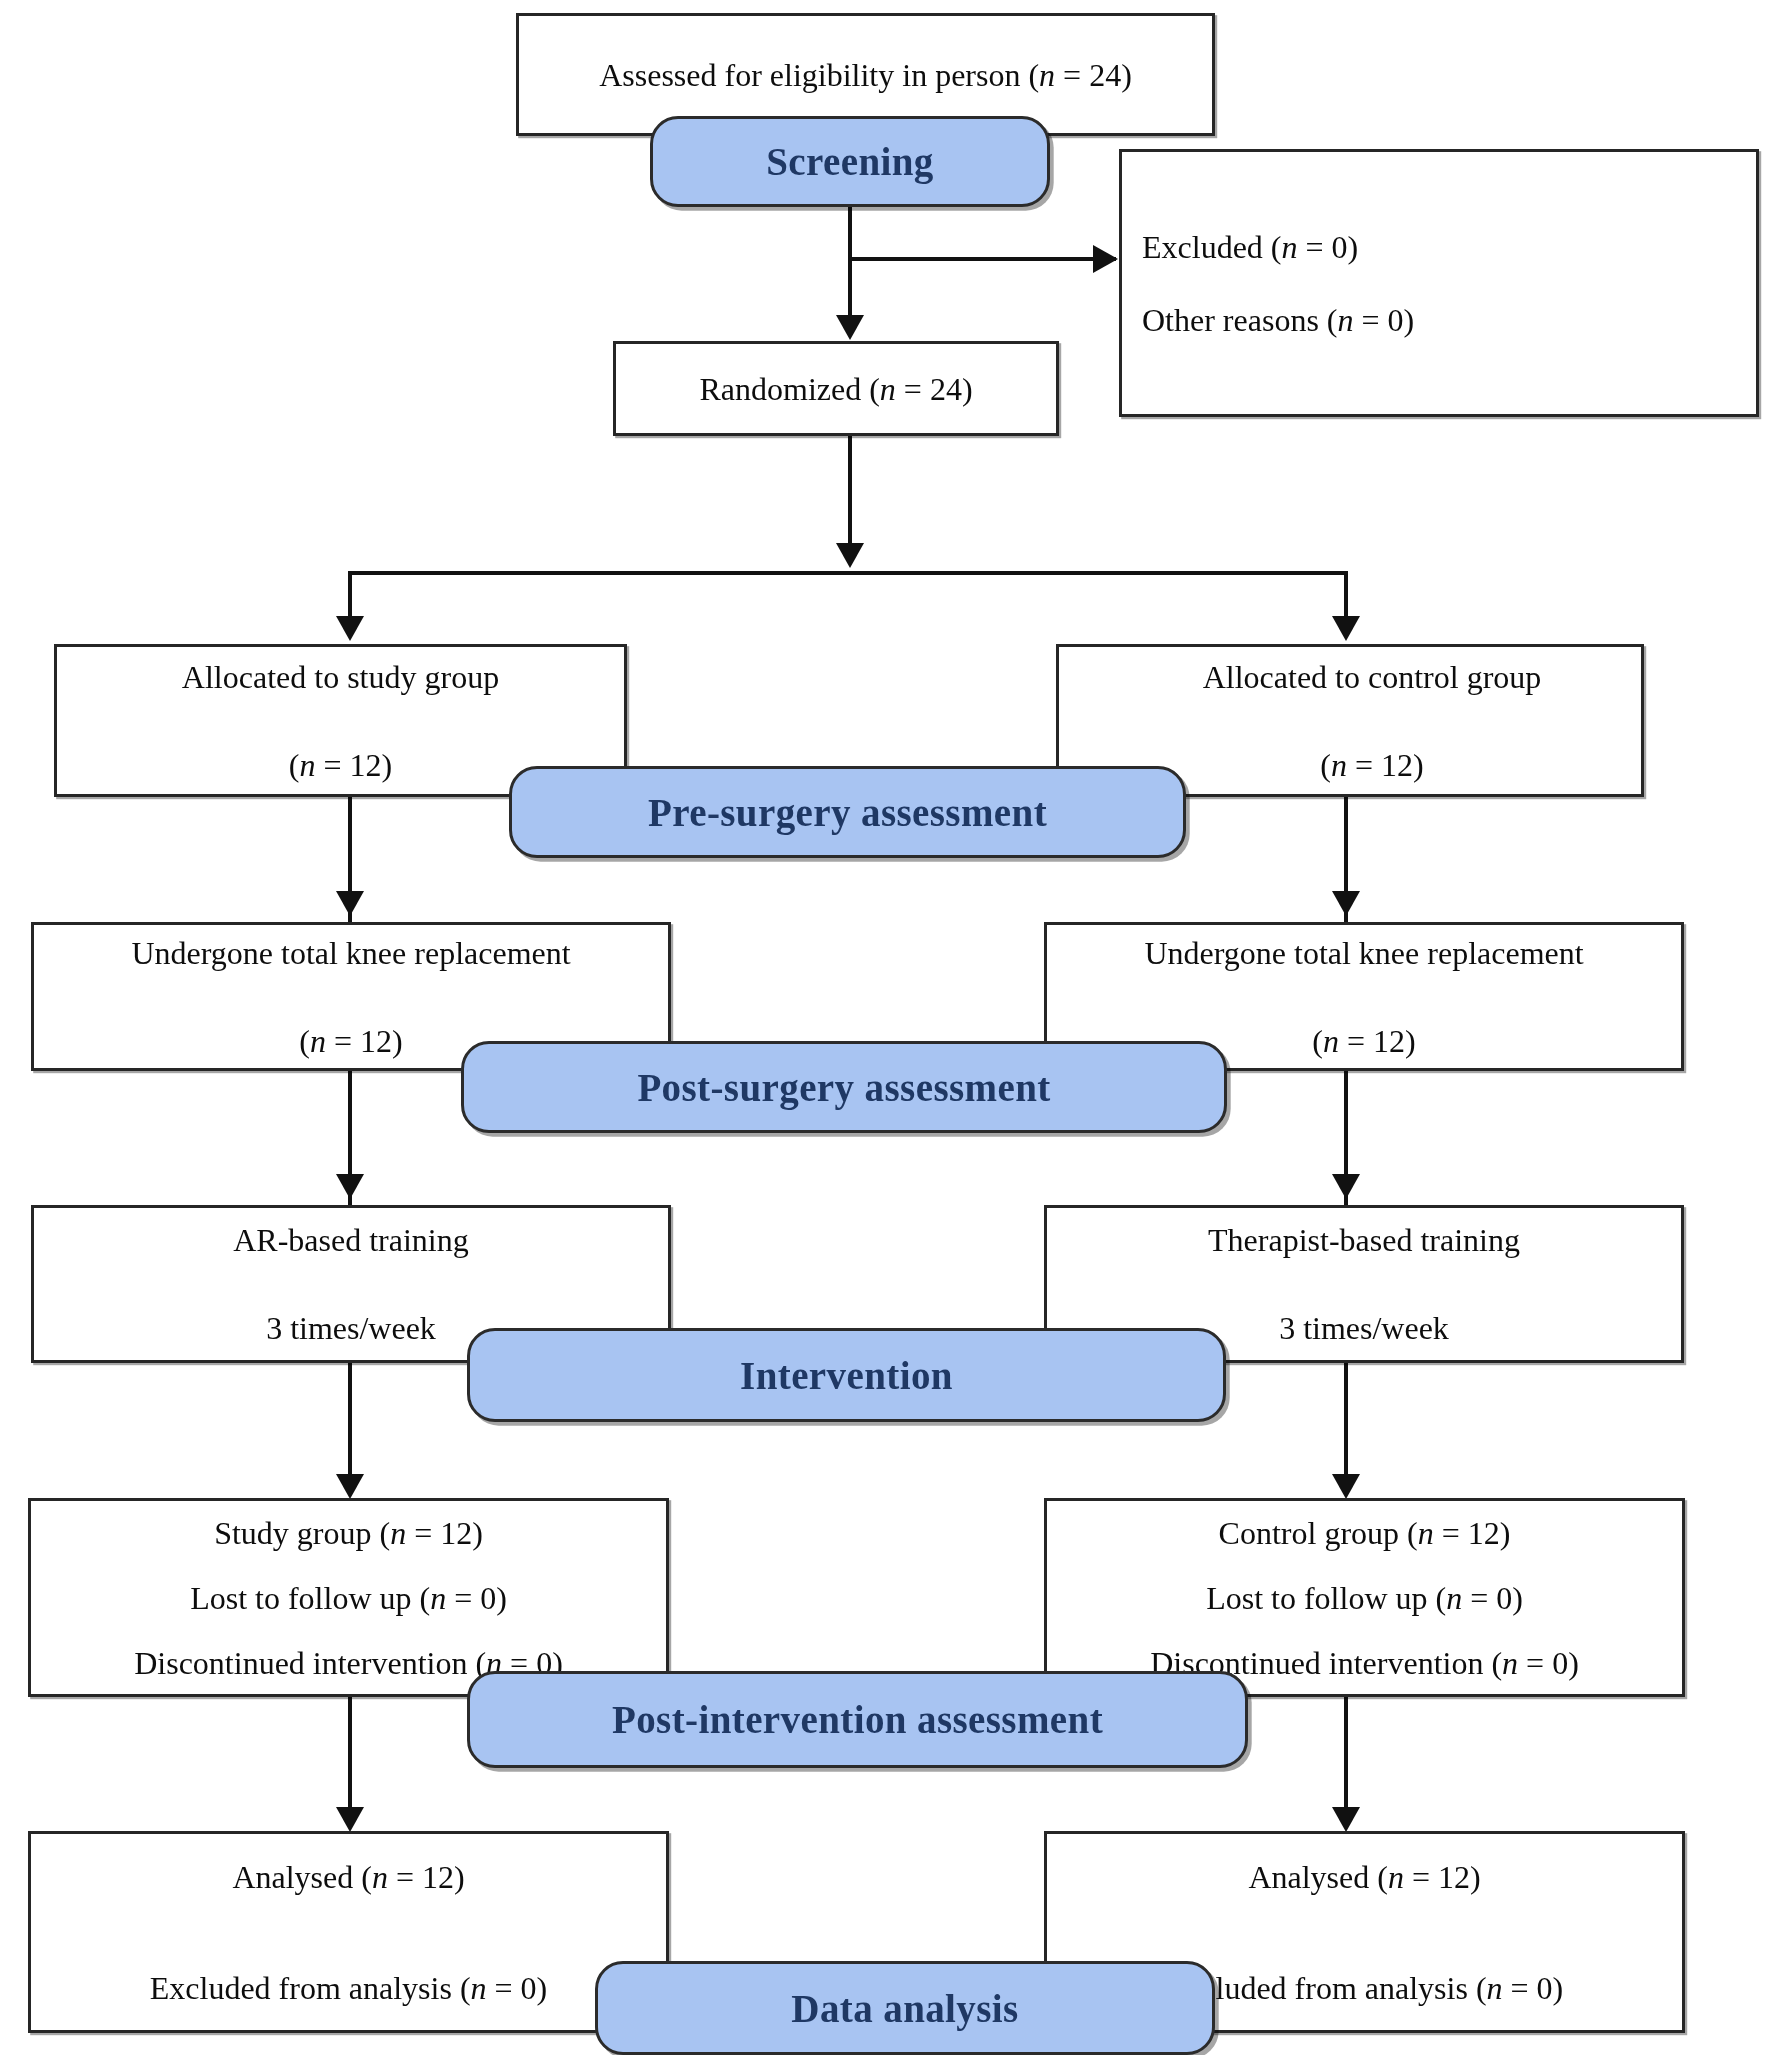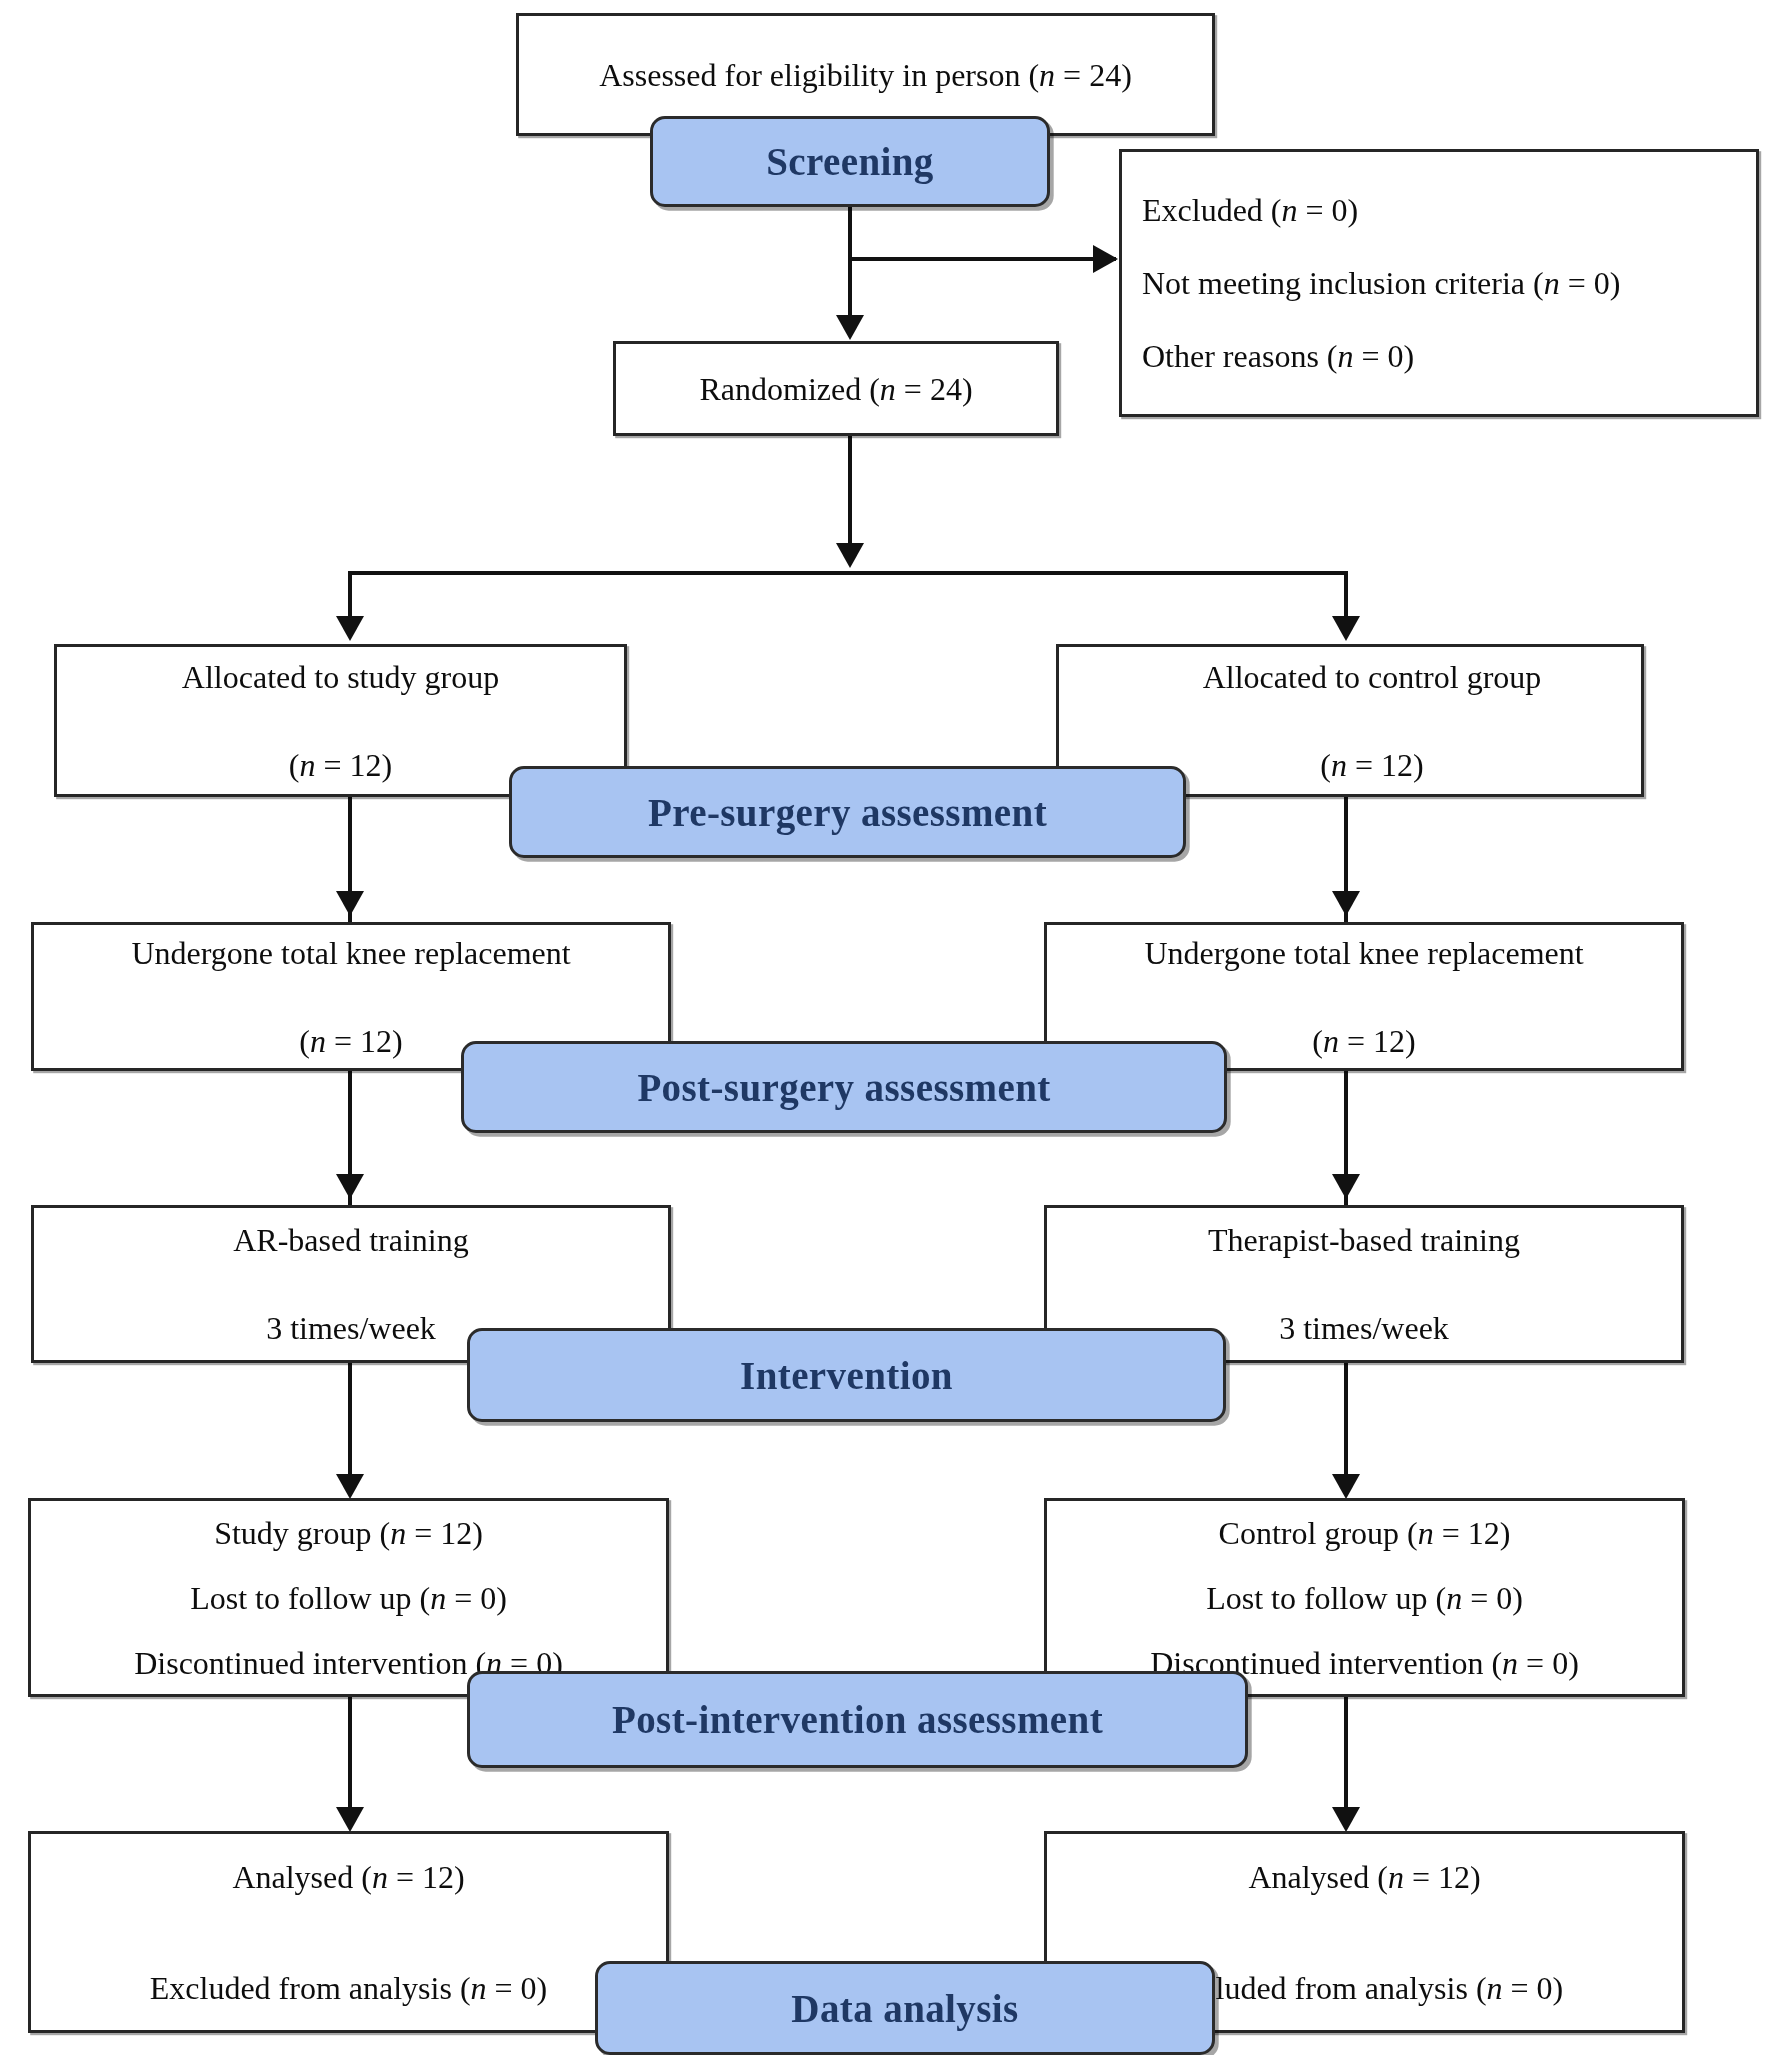--- a/index.html
+++ b/index.html
@@ -48,21 +48,21 @@
   em.nvar {
     font-style: italic;
   }
 
   
   .banner {
     position: absolute;
     box-sizing: border-box;
     background: #a8c4f2;
     border: 3px solid #2b2b2b;
-    border-radius: 15px;
+    border-radius: 28px;
     display: flex;
     align-items: center;
     justify-content: center;
     color: #1f3864;
     font-weight: bold;
     font-size: 39px;
     letter-spacing: 0.4px;
     z-index: 9;
     box-shadow: 3.7px 3.7px 0 rgba(0,0,0,0.35);
     text-align: right;
@@ -112,21 +112,20 @@
   </div>
 
   <div class="vline" style="left:848px; top:207px; height:123px;"></div>
   <div class="arrow-down" style="left:836px; top:315px;"></div>
 
   <div class="hline" style="left:848px; top:257px; width:268px;"></div>
   <div class="arrow-right" style="left:1093px; top:245px;"></div>
 
   <div class="node left-align gap-excl" style="left:1119px; top:149px; width:640px; height:268px;">
     <span class="line">Excluded (<em class="nvar">n</em> = 0)</span>
-    <span class="line">Not meeting inclusion criteria (<em class="nvar">n</em> = 0)</span>
     <span class="line">Other reasons (<em class="nvar">n</em> = 0)</span>
   </div>
 
   <div class="node" style="left:613px; top:341px; width:446px; height:95px;">
     <span class="line">Randomized (<em class="nvar">n</em> = 24)</span>
   </div>
 
   <div class="vline" style="left:848px; top:436px; height:113px;"></div>
   <div class="arrow-down" style="left:836px; top:543px;"></div>
   <div class="hline" style="left:348px; top:571px; width:1000px;"></div>

